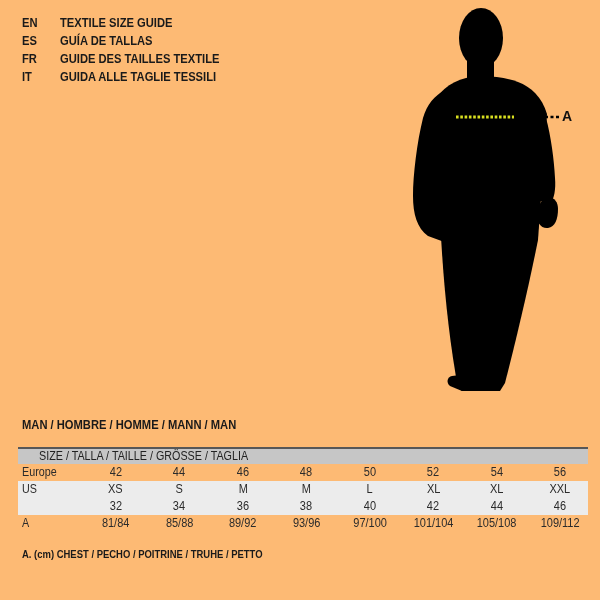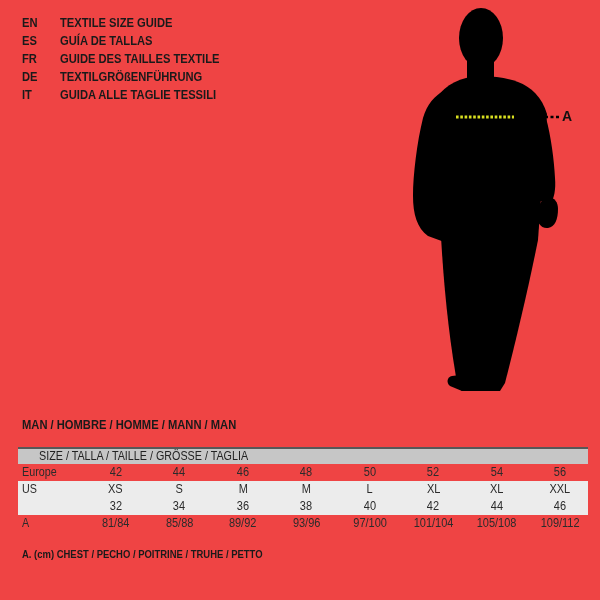--- a/index.html
+++ b/index.html
@@ -1,17 +1,17 @@
 <!DOCTYPE html>
 <html><head>
 <meta charset="utf-8">
 <style>
   html,body{margin:0;padding:0;background:#fff;}
   .canvas{
-    position:relative;width:600px;height:600px;background:#ef4444;
+    position:relative;width:600px;height:600px;background:#fdba74;
     font-family:"Liberation Sans","DejaVu Sans",sans-serif;
     color:#1a1a1a;overflow:hidden;
   }
   .cond{display:inline-block;transform:scaleX(0.86);transform-origin:0 50%;white-space:nowrap;}
   .condc{display:inline-block;transform:scaleX(0.88);transform-origin:50% 50%;white-space:nowrap;}
 
   
   .lang-list{position:absolute;left:22px;top:14px;}
   .lang-row{height:18px;line-height:18px;font-size:13px;font-weight:700;}
   .lang-code{position:absolute;left:0;}
@@ -53,24 +53,20 @@
       <span class="lang-code cond">EN</span>
       <span class="lang-label cond">TEXTILE SIZE GUIDE</span>
     </div>
     <div class="lang-row">
       <span class="lang-code cond">ES</span>
       <span class="lang-label cond">GUÍA DE TALLAS</span>
     </div>
     <div class="lang-row">
       <span class="lang-code cond">FR</span>
       <span class="lang-label cond">GUIDE DES TAILLES TEXTILE</span>
-    </div>
-    <div class="lang-row">
-      <span class="lang-code cond">DE</span>
-      <span class="lang-label cond">TEXTILGRÖßENFÜHRUNG</span>
     </div>
     <div class="lang-row">
       <span class="lang-code cond">IT</span>
       <span class="lang-label cond">GUIDA ALLE TAGLIE TESSILI</span>
     </div>
   </div>
 
   <div class="categories">
   </div>
 

